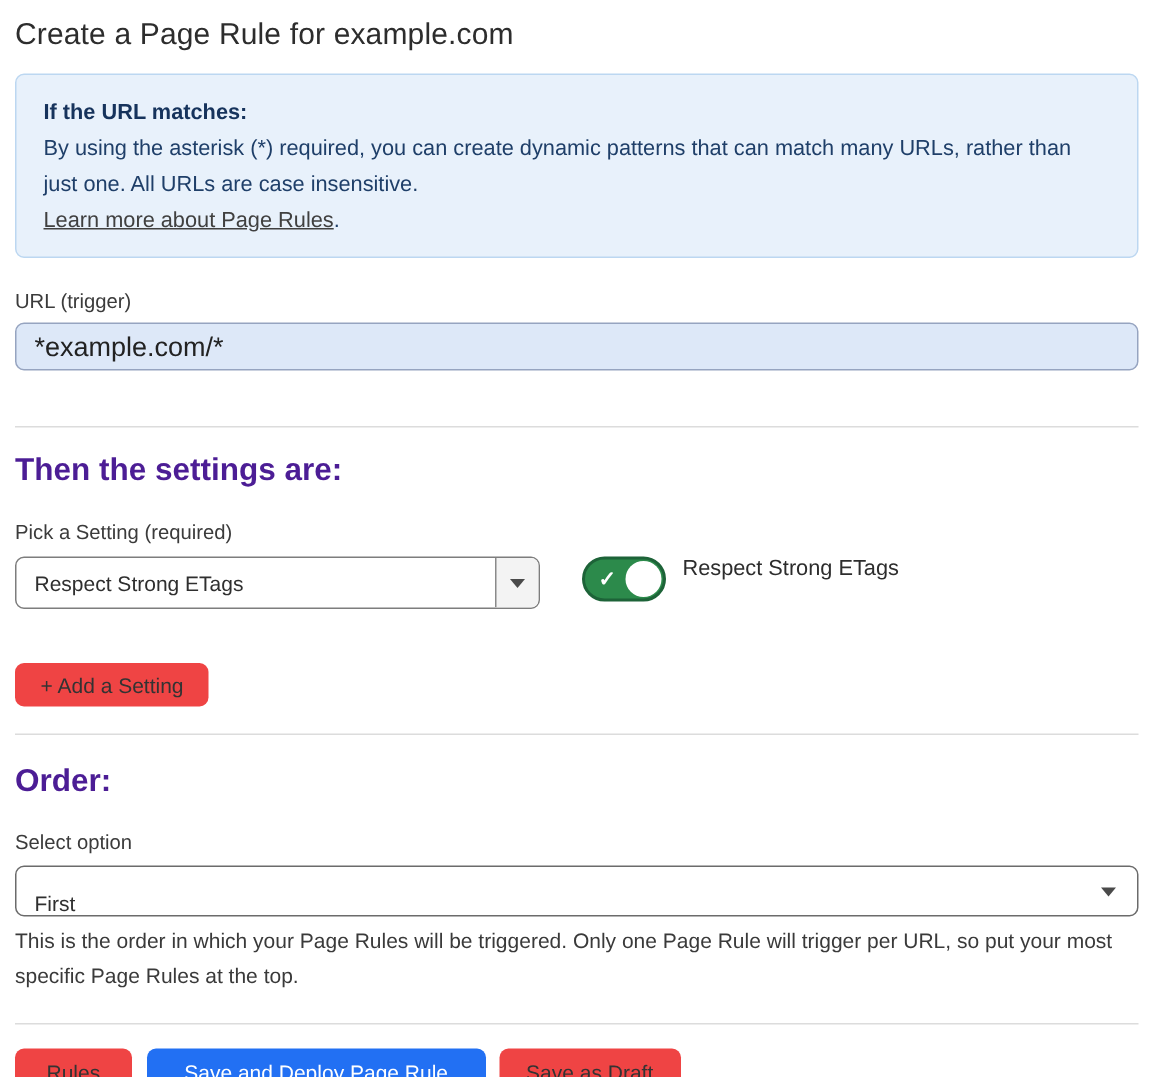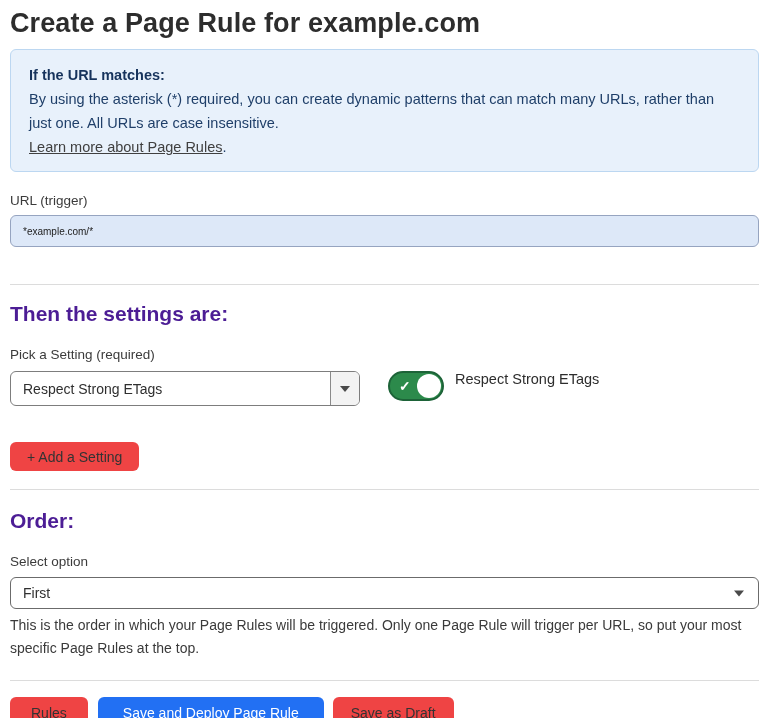--- a/index.html
+++ b/index.html
@@ -7,21 +7,21 @@
   body {
     width: 769px; height: 718px;
     font-family: "Liberation Sans", sans-serif;
     color: #2e2e2e;
     overflow: hidden;
   }
   .page { padding: 0 10px; }
 
   .page-title {
     padding-top: 11px;
-    font-size: 27px; line-height: 24px; font-weight: bold;
+    font-size: 20px; line-height: 24px; font-weight: normal;
     color: #2d2d2d;
     letter-spacing: 0.1px;
   }
 
   .info-box {
     margin-top: 14px;
     background: #e8f1fb;
     border: 1px solid #bcd7f1;
     border-radius: 6px;
     padding: 13px 18px 12px 18px;
@@ -40,21 +40,21 @@
 
   .url-input {
     display: block;
     margin-top: 7px;
     width: 100%; height: 32px;
     background: #dde8f8;
     border: 1px solid #96a4c0;
     border-radius: 6px;
     padding: 0 12px;
     font-family: "Liberation Sans", sans-serif;
-    font-size: 10px; color: #222222;
+    font-size: 18px; color: #222222;
     outline: none;
   }
 
   .divider {
     border: none;
     border-top: 1px solid #dcdcdc;
     height: 0;
   }
   .divider-1 { margin-top: 37px; }
   .divider-2 { margin-top: 18px; }
@@ -137,26 +137,26 @@
   .btn-blue { background: #2270f3; color: #ffffff; }
 
   .add-setting-btn {
     margin-top: 36px;
     height: 29px; padding: 0 17px;
   }
 
   .select-order {
     position: relative;
     margin-top: 8px;
-    display: flex; align-items: center;
+    display: flex; 
     width: 100%; height: 32px;
     background: #ffffff;
     border: 1px solid #6b6b6b;
     border-radius: 6px;
-    padding: 1px 12px;
+    padding: 16px 12px;
     font-size: 14px; color: #2f2f2f;
     cursor: pointer;
   }
   .select-order .triangle-down {
     position: absolute; right: 14px; top: 50%;
     transform: translateY(-40%);
   }
 
   .help-text {
     margin-top: 5px;

